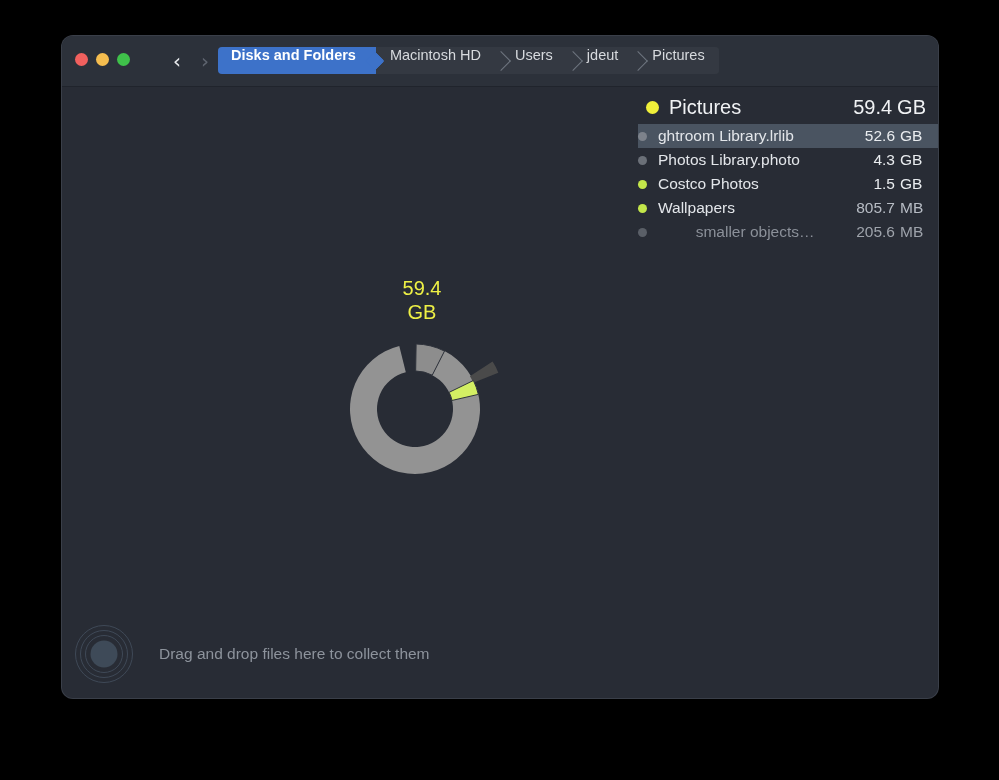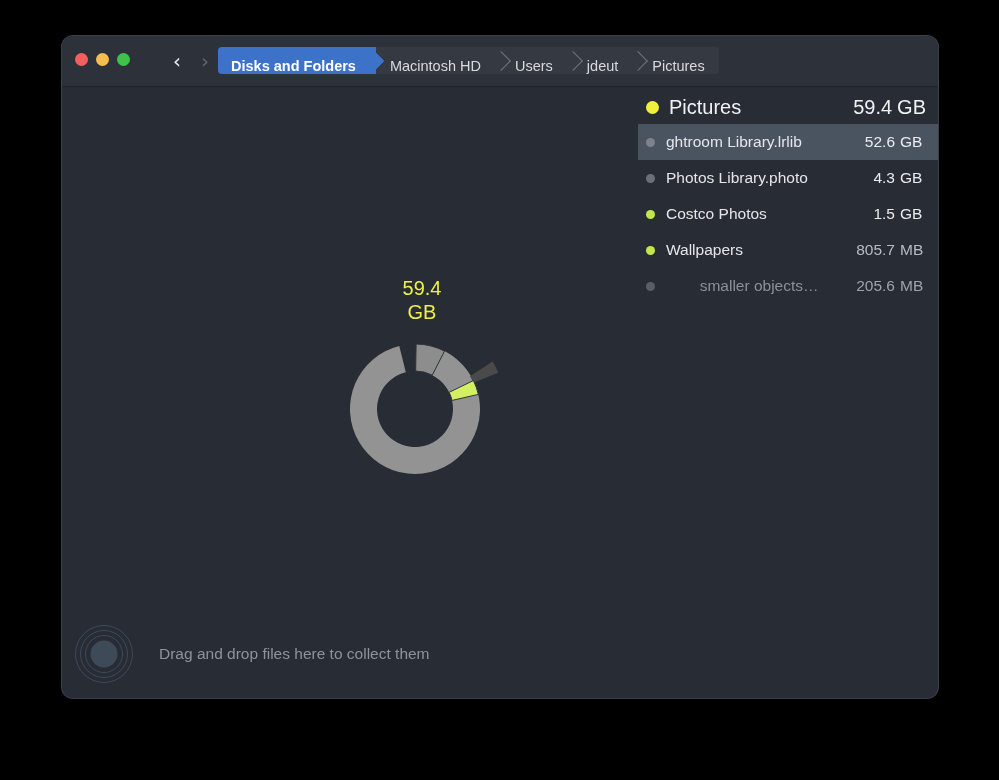--- a/index.html
+++ b/index.html
@@ -83,22 +83,22 @@
     top: 11px;
     height: 27px;
     display: flex;
     align-items: stretch;
     background: #343942;
     border-radius: 4px;
   }
   .crumb {
     position: relative;
     display: flex;
-    align-items: flex-end;
-    padding: 8px 20px 0 14px;
+    align-items: flex-start;
+    padding: 0 20px 0 14px;
     font-size: 14.5px;
     color: #d7dade;
     white-space: nowrap;
     background: #343942;
   }
   .crumb:first-child { border-radius: 4px 0 0 4px; padding-left: 13px; }
   .crumb:last-child  { border-radius: 0 4px 4px 0; padding-right: 14px; }
   .crumb.active {
     background: #3d72c9;
     color: #ffffff;
@@ -133,22 +133,21 @@
     right: 0;
     top: 50px;
     width: 300px;
     padding-top: 4px;
   }
 
   .list-row {
     position: relative;
     display: flex;
     align-items: center;
-    height: 36px;
-    padding-left: 8px;
+    height: 24px;
     padding-right: 12px;
   }
   .list-row.header {
     height: 34px;
     padding-left: 8px;
   }
   .list-row.selected {
     background: #4a5461;
   }
 

